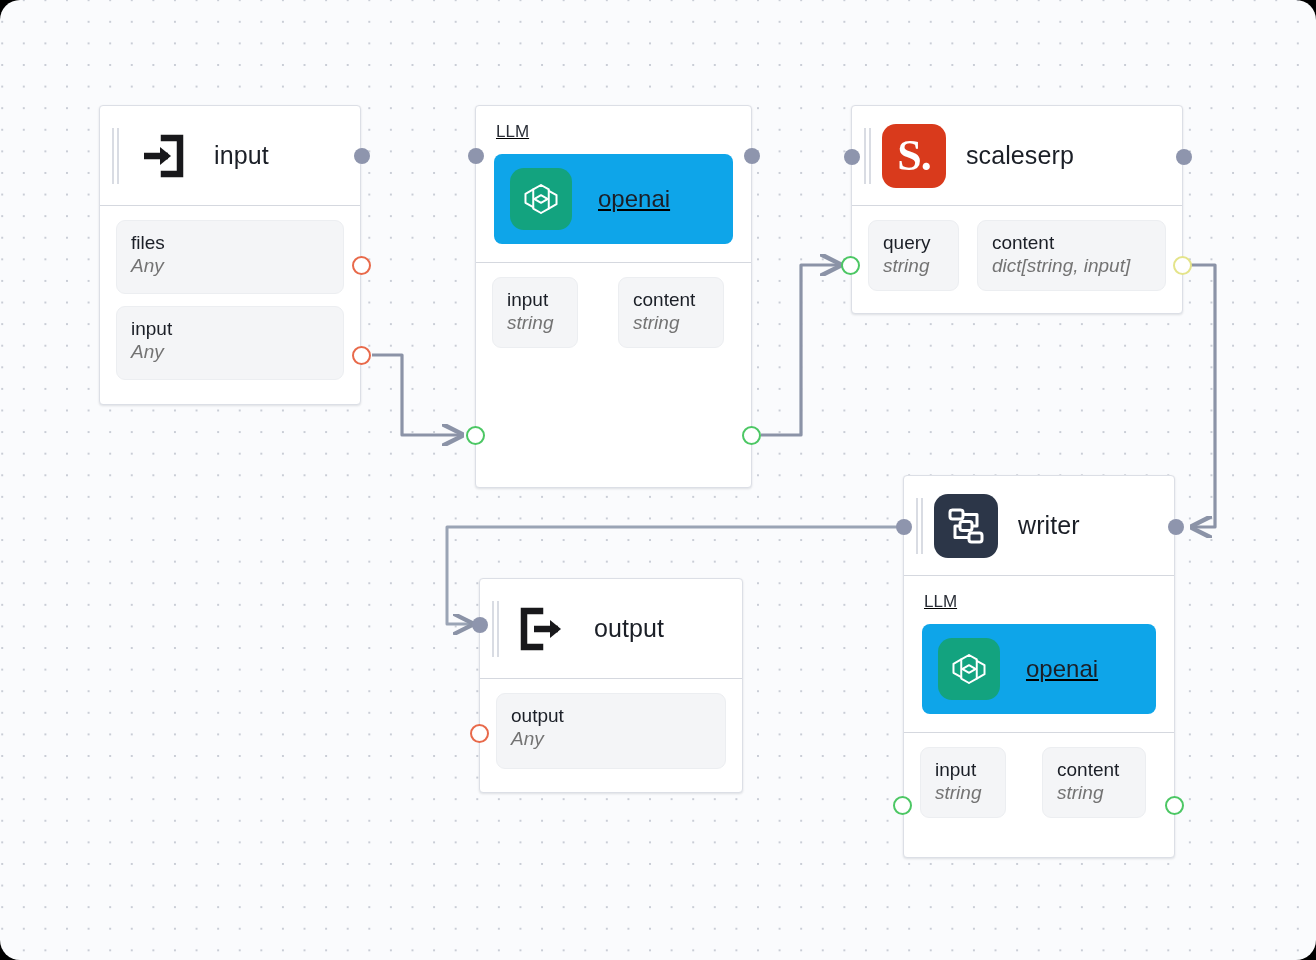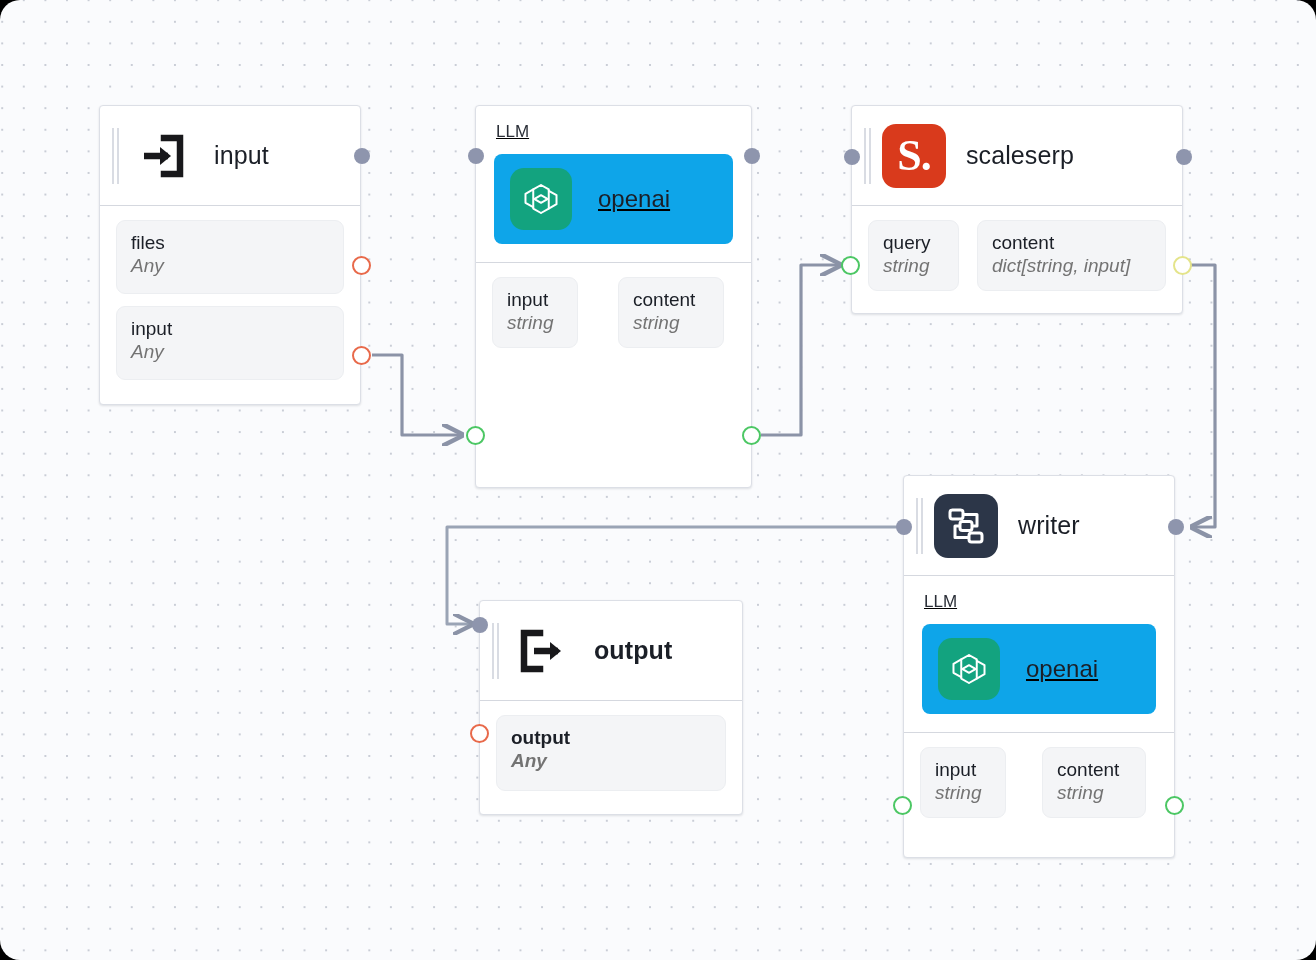--- a/index.html
+++ b/index.html
@@ -238,21 +238,21 @@
         <div class="port-name">content</div>
         <div class="port-type">string</div>
       </div>
     </div>
   </div>
   <div class="dot-port" style="left:896px;top:519px;"></div>
   <div class="dot-port" style="left:1168px;top:519px;"></div>
   <div class="ring-port ring-green" style="left:893px;top:796px;"></div>
   <div class="ring-port ring-green" style="left:1165px;top:796px;"></div>
 
-  <div class="node" style="left:479px;top:600px;width:264px;height:215px;font-weight:bold;">
+  <div class="node" style="left:479px;top:578px;width:264px;height:215px;">
     <div class="node-header">
       <div class="grip"></div>
       <div class="icon-plain">
         <svg width="48" height="44" viewBox="0 0 48 44">
           <path d="M22 4 H6 V40 H22" fill="none" stroke="#18181b" stroke-width="6.5" stroke-linecap="square" stroke-linejoin="miter"></path>
           <path d="M16 22 H40" stroke="#18181b" stroke-width="6.5" stroke-linecap="butt"></path>
           <path d="M32 13 L43 22 L32 31 Z" fill="#18181b"></path>
         </svg>
       </div>
       <div class="node-title">output</div>

